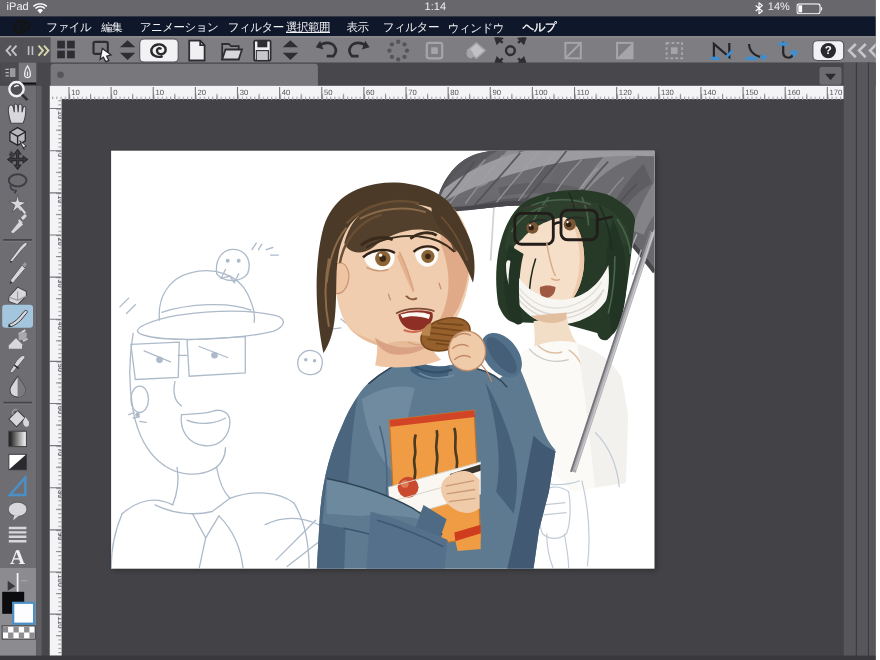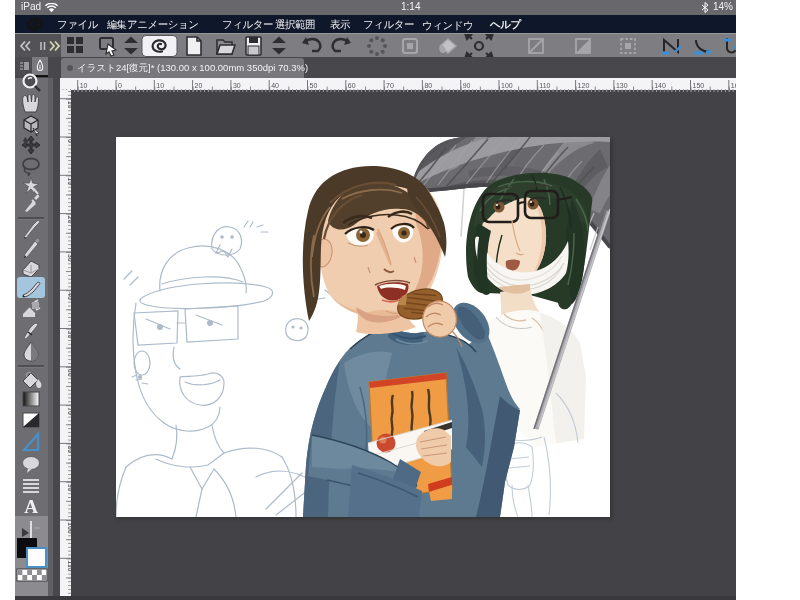--- a/index.html
+++ b/index.html
@@ -1,16 +1,16 @@
 <!DOCTYPE html>
 <html><head>
 <meta charset="utf-8">
 <style>
 html,body{margin:0;padding:0;}
-#root{position:relative;width:721px;height:600px;overflow:hidden;background:#434347;font-family:"Liberation Sans",sans-serif;margin-left:15px;}
+#root{position:relative;width:796px;height:600px;overflow:hidden;background:#434347;font-family:"Liberation Sans",sans-serif;}
 .ab{position:absolute;}
 .txt{color:#f2f2f4;}
 </style>
 </head>
 <body>
 <div id="root">
 
 <div class="ab" style="left:0;top:0;width:800px;height:15px;background:#68686c;">
   <div class="ab txt" style="left:6px;top:1px;font-size:10px;">iPad</div>
   <svg class="ab" style="left:30px;top:3px;" width="13" height="10" viewBox="0 0 13 10">
@@ -29,23 +29,23 @@
     <path d="M22.5 3 A2.5 2.5 0 0 1 22.5 7" fill="#fff"></path>
   </svg>
 </div>
 
 <div class="ab" style="left:0;top:15px;width:800px;height:18px;background:#0f172a;padding-left:32px;">
   <svg class="ab" style="left:11px;top:1px;" width="19" height="16" viewBox="0 0 19 16">
     <path d="M10.5 13.8 C6.5 14.8 3 12.5 2.6 9.2 C2.2 5.8 5 3 8.6 2.6 C12 2.2 15.4 4.2 15.6 7.2 C15.8 10 13.4 11.8 10.8 11.4 C8.6 11.1 7.4 9.4 7.8 7.8 C8.2 6.3 9.8 5.7 11 6.3" stroke="#141414" stroke-width="2.6" fill="none" stroke-linecap="round"></path>
   </svg>
   <div class="ab txt" style="left:42px;top:3px;font-size:10.5px;letter-spacing:-0.5px;white-space:nowrap;">ファイル</div>
       <div class="ab txt" style="left:92px;top:3px;font-size:10px;letter-spacing:-0.5px;white-space:nowrap;">編集</div>
-      <div class="ab txt" style="left:112px;top:3px;font-size:10.5px;letter-spacing:-0.5px;white-space:nowrap;">アニメーション</div>
+      <div class="ab txt" style="left:127px;top:3px;font-size:10.5px;letter-spacing:-0.5px;white-space:nowrap;">アニメーション</div>
       <div class="ab txt" style="left:207px;top:3px;font-size:10.5px;letter-spacing:-0.5px;white-space:nowrap;">フィルター</div>
-      <div class="ab txt" style="left:260px;top:3px;font-size:10.5px;letter-spacing:-0.5px;white-space:nowrap;">選択範囲</div>
+      <div class="ab txt" style="left:260px;top:3px;font-size:10.5px;letter-spacing:-0.5px;white-space:nowrap;text-decoration:underline;">選択範囲</div>
       <div class="ab txt" style="left:315px;top:3px;font-size:10.5px;letter-spacing:-0.5px;white-space:nowrap;">表示</div>
       <div class="ab txt" style="left:348px;top:3px;font-size:10.5px;letter-spacing:-0.5px;white-space:nowrap;">フィルター</div>
       <div class="ab txt" style="left:407px;top:4px;font-size:10.5px;letter-spacing:-0.5px;white-space:nowrap;">ウィンドウ</div>
       <div class="ab txt" style="left:475px;top:3px;font-size:10.5px;letter-spacing:-0.5px;white-space:nowrap;font-weight:bold;">ヘルプ</div>
 </div>
 
 <div class="ab" style="left:0;top:33px;width:800px;height:24px;background:#7e7e82;border-top:1px solid #97979b;box-sizing:border-box;">
   <div class="ab" style="left:0;top:0;width:46px;height:24px;background:#535357;"></div>
   <div id="tbicons" class="ab" style="left:0;top:0;width:800px;height:24px;"><svg width="800" height="24" viewBox="0 0 800 24">
           <path d="M10,7.5 L6,12 L10,16.5 M15,7.5 L11,12 L15,16.5" stroke="#c2c2c6" stroke-width="1.8" fill="none"></path>
@@ -116,21 +116,20 @@
   <div class="ab" style="left:1px;top:0px;width:16px;height:18px;background:#4c4c50;"><svg width="16" height="18">
           <path d="M4,6 L7,6 M4,9 L7,9 M4,12 L7,12" stroke="#b8b8bc" stroke-width="1.2"></path>
           <rect x="8" y="5" width="5" height="8" fill="#9a9a9e"></rect>
         </svg></div>
   <div class="ab" style="left:17px;top:0px;width:16px;height:18px;background:#7a7a7e;border-bottom:2px solid #111;"><svg width="16" height="18">
           <path d="M8,3 C10,6 11,9 10.5,12 C10,14 6,14 5.5,12 C5,9 6,6 8,3 Z" fill="none" stroke="#f0f0f2" stroke-width="1.2"></path>
           <path d="M8,8 L8,12" stroke="#f0f0f2" stroke-width="1"></path>
         </svg></div>
   <div class="ab" style="left:46px;top:1px;width:243px;height:20px;background:#78787c;border-radius:3px 3px 0 0;"></div>
   <div class="ab" style="left:52px;top:8px;width:6px;height:6px;border-radius:3px;background:#55555a;"></div>
-  <div class="ab txt" style="left:62px;top:5px;font-size:9.5px;white-space:nowrap;">イラスト24[復元]* (130.00 x 100.00mm 350dpi 70.3%)</div>
   <div class="ab" style="left:745px;top:4px;width:20px;height:16px;background:#6d6d71;border-radius:2px;">
     <svg width="20" height="16">
           <path d="M5 6 L15 6 L10 12 Z" fill="#2c2c30"></path>
         </svg>
   </div>
 </div>
 
 <div id="hruler" class="ab" style="left:45px;top:78px;width:722px;height:12px;background:#f4f4f6;"><svg width="722" height="12" viewBox="0 0 722 12">
         <defs>
           <pattern id="hm" x="17.700000000000003" y="0" width="3.83" height="12" patternUnits="userSpaceOnUse">

